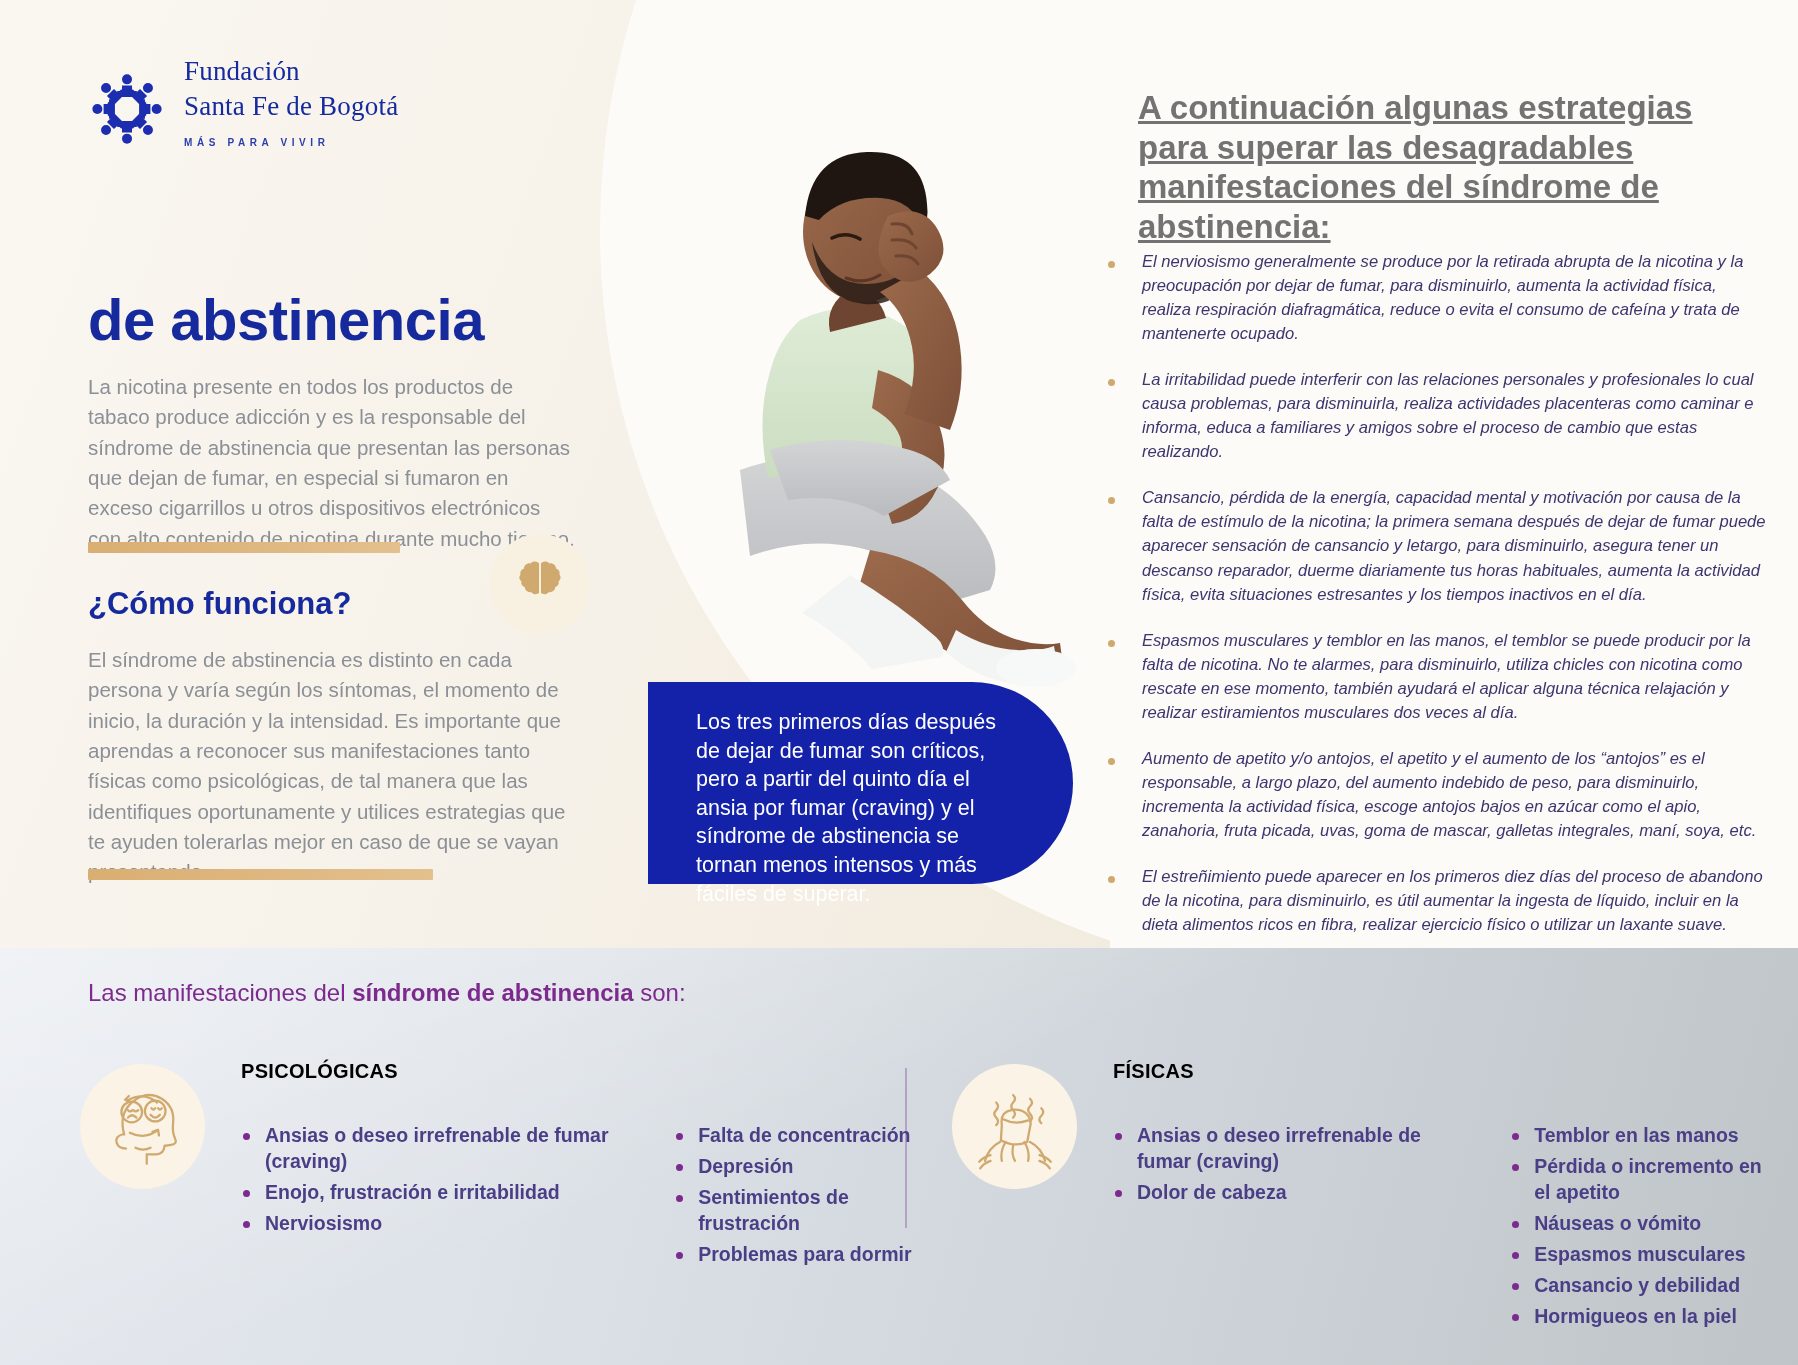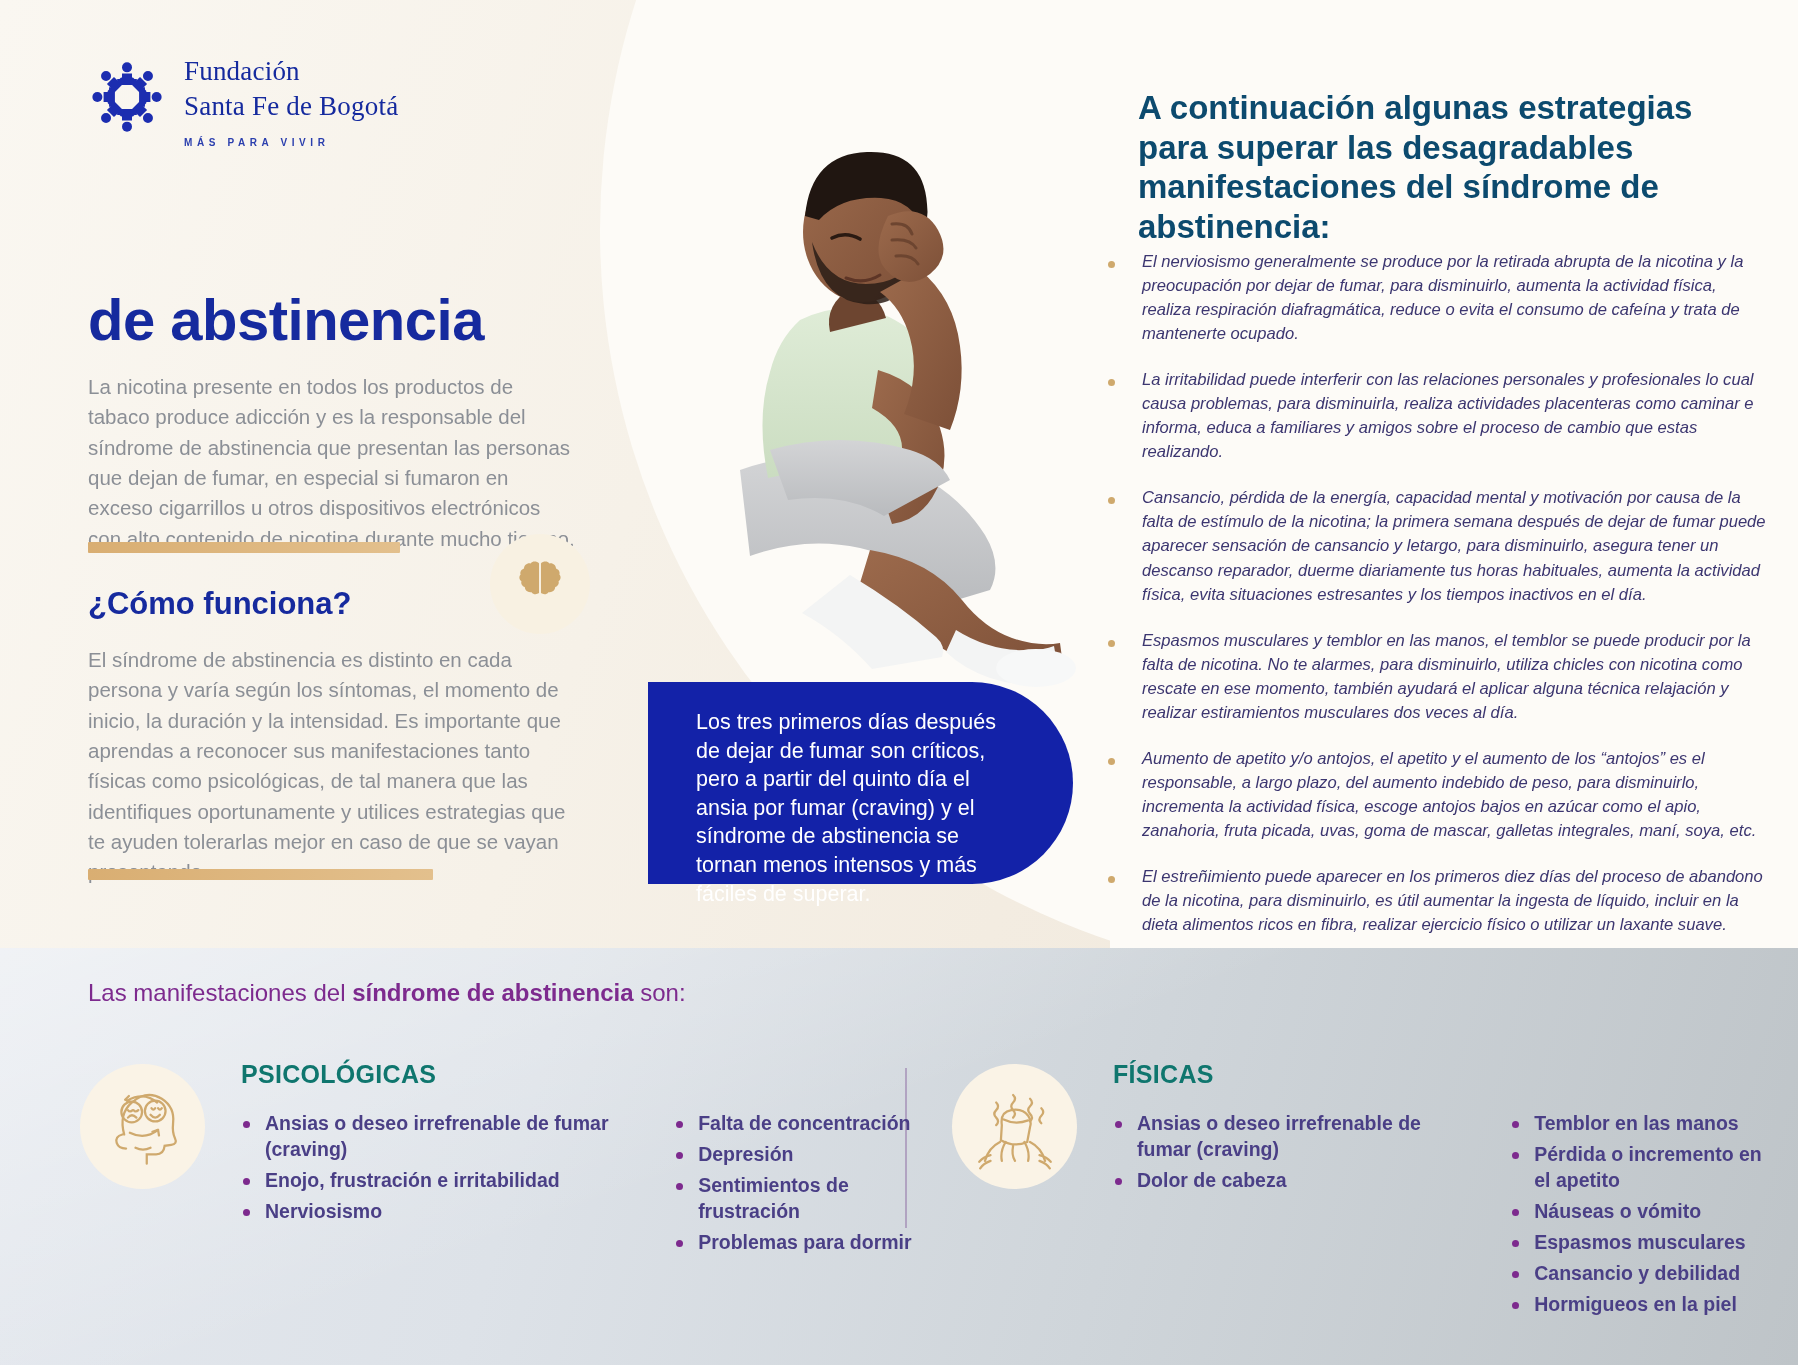--- a/index.html
+++ b/index.html
@@ -31,21 +31,21 @@
   .bg-bottom {
     position:absolute; left:0; top:948px; width:1798px; height:417px;
     background:linear-gradient(105deg,#e4e8ee 0%,#dde2e8 30%,#cfd5da 62%,#bec4c8 100%);
   }
   .bg-bottom-sheen {
     position:absolute; left:0; top:948px; width:1798px; height:417px;
     background:linear-gradient(160deg, rgba(255,255,255,.45) 0%, rgba(255,255,255,0) 45%);
   }
 
   
-  .logo-wrap { position:absolute; left:88px; top:58px; display:flex; align-items:flex-start; gap:18px; }
+  .logo-wrap { position:absolute; left:88px; top:58px; display:flex; align-items:flex-end; gap:18px; }
   .logo-mark { width:78px; height:78px; }
   .logo-text { line-height:1; }
   .logo-l1, .logo-l2 {
     font-family:"Liberation Serif", serif;
     color:#152a9e; font-size:27px; letter-spacing:.2px; display:block;
   }
   .logo-l2 { margin-top:8px; }
   .logo-tag {
     display:block; margin-top:18px; color:#2b3fae;
     font-size:10px; font-weight:bold; letter-spacing:4.6px;
@@ -91,21 +91,21 @@
     position:absolute; left:648px; top:682px; width:425px; height:202px;
     background:#1322a8;
     border-radius:0 101px 101px 0;
     color:#ffffff; font-size:21.5px; line-height:1.33;
     padding:26px 58px 0 48px; box-sizing:border-box;
   }
 
   
   .right-head {
     position:absolute; left:1138px; top:88px; width:620px;
-    color:#0c4a6e; font-size:33px; font-weight:bold; line-height:1.2;
+    color:#737373; font-size:33px; font-weight:bold; line-height:1.2;text-decoration:underline;
   }
   .strategies { position:absolute; left:1108px; top:250px; width:660px; }
   .bullet-row { display:flex; margin-bottom:22px;font-style:italic; }
   .bullet-dot {
     width:7px; height:7px; border-radius:50%; background:#cfa96d;
     flex:0 0 7px; margin:11px 27px 0 0;
   }
   .bullet-text { color:#3c3670; font-size:16.6px; line-height:1.45; flex:1; }
 
   
@@ -119,22 +119,22 @@
   .cat-psico { left:80px; top:1060px; width:840px; }
   .cat-fisica { left:952px; top:1060px; width:830px; }
 
   .cat-icon {
     width:125px; height:125px; border-radius:50%; background:#faf3e6;
     flex:0 0 125px; display:flex; align-items:center; justify-content:center;
     margin-top:4px;
   }
   .cat-body { margin-left:36px; flex:1; }
   .cat-title {
-    color:#0f766e; font-size:25px; font-weight:bold; letter-spacing:.3px;
-    margin-bottom:22px;
+    color:#000000; font-size:20px; font-weight:bold; letter-spacing:.3px;
+    margin-bottom:40px;
   }
   .cat-cols { display:flex; gap:36px; }
   .cat-col { }
   .cat-col ul { margin:0; padding:0; list-style:none; }
   .cat-col li {
     color:#4a3f86; font-size:19.5px; line-height:1.33;
     margin-bottom:5px; padding-left:24px; position:relative;font-weight:bold;
   }
   .cat-col li::before {
     content:""; position:absolute; left:2px; top:10px;

